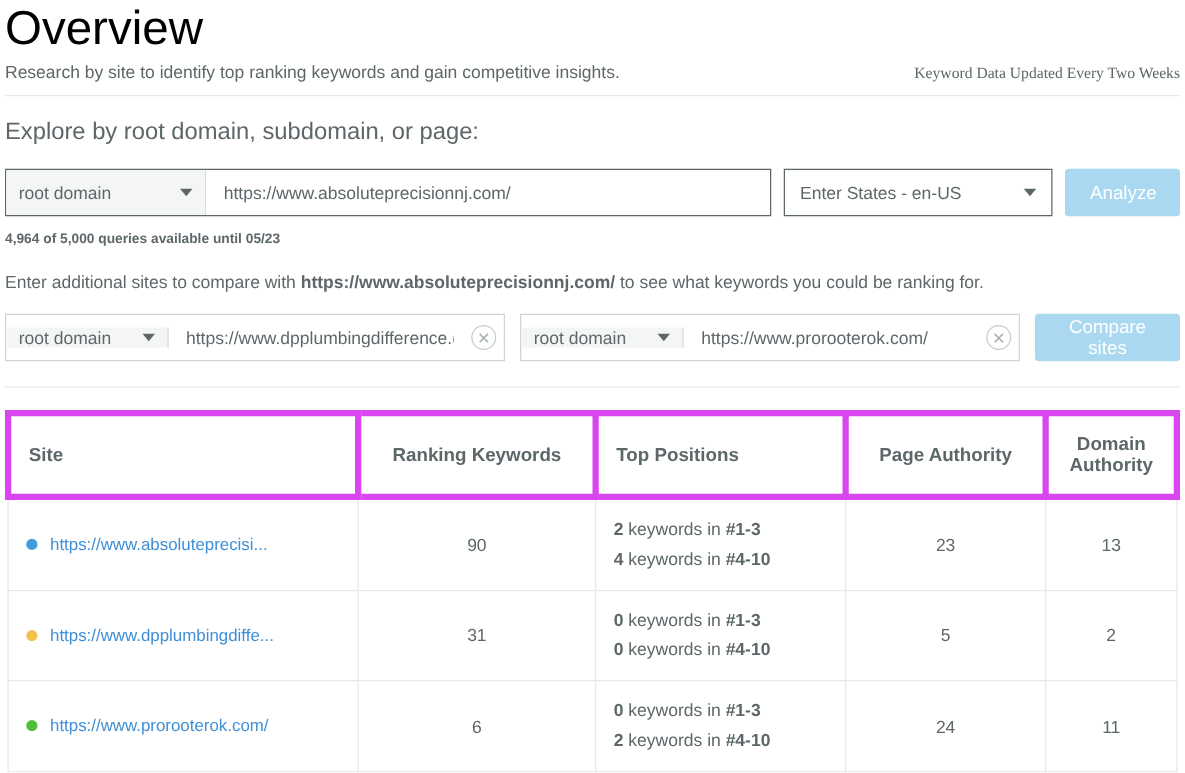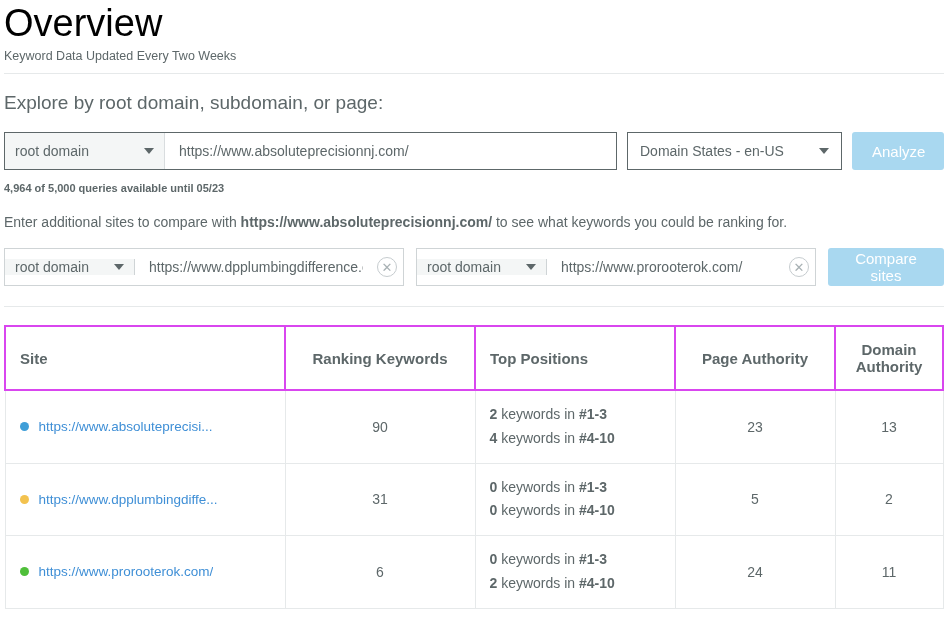--- a/index.html
+++ b/index.html
@@ -17,21 +17,21 @@
   margin-top: 2px;
   margin-bottom: 4px;
 }
 .row-subtitle {
   display: flex;
   justify-content: space-between;
   align-items: baseline;
   margin-bottom: 10px;
 }
 .subtitle { font-size: 14px; color: #5d6769; }
-.update-note { font-size: 12.5px; color: #5d6769; }
+.update-note { font-size: 12.5px; color: #5d6769; font-family: Liberation Serif, serif; }
 .divider {
   border: none;
   border-top: 1px solid #e6e9ea;
   margin: 8px 0 18px 0;
 }
 .explore-label {
   font-size: 19px;
   color: #5d6769;
   font-weight: 400;
   margin-bottom: 18px;
@@ -151,21 +151,21 @@
   width: 100%;
   border-collapse: collapse;
   border: 1px solid #e6e9ea;
 }
 .tbl th {
   text-align: left;
   font-size: 15px;
   font-weight: 600;
   color: #5d6769;
   padding: 14px 14px;
-  border: 2px solid #d946ef;
+  border: 5px solid #d946ef;
   background: #fff;
 }
 .tbl th.center { text-align: center; }
 .tbl td {
   border: 1px solid #e6e9ea;
   padding: 12px 14px;
   vertical-align: middle;
   font-size: 14px;
   color: #5d6769;
 }
@@ -200,35 +200,36 @@
 .col-rank { width: 190px; }
 .col-top { width: 200px; }
 .col-pa { width: 160px; }
 .col-da { width: auto; }
 </style>
 </head>
 <body>
 
 <h1 class="page-title">Overview</h1>
 <div class="row-subtitle">
+  <div class="subtitle">Research by site to identify top ranking keywords and gain competitive insights.</div>
   <div class="update-note">Keyword Data Updated Every Two Weeks</div>
 </div>
 <hr class="divider">
 
 <div class="explore-label">Explore by root domain, subdomain, or page:</div>
 <div class="explore-row">
   <div class="combo-domain">
     <div class="dropdown">
       <span>root domain</span>
       <span class="caret"></span>
     </div>
     <input class="url-input" value="https://www.absoluteprecisionnj.com/" style="">
   </div>
   <div class="locale-select">
-    <span>Domain States - en-US</span>
+    <span>Enter States - en-US</span>
     <span class="caret"></span>
   </div>
   <button class="btn btn-analyze">Analyze</button>
 </div>
 <div class="query-note">4,964 of 5,000 queries available until 05/23</div>
 
 <div class="compare-prompt">
   <span>Enter additional sites to compare with </span><b>https://www.absoluteprecisionnj.com/</b><span> to see what keywords you could be ranking for.</span>
 </div>
 

